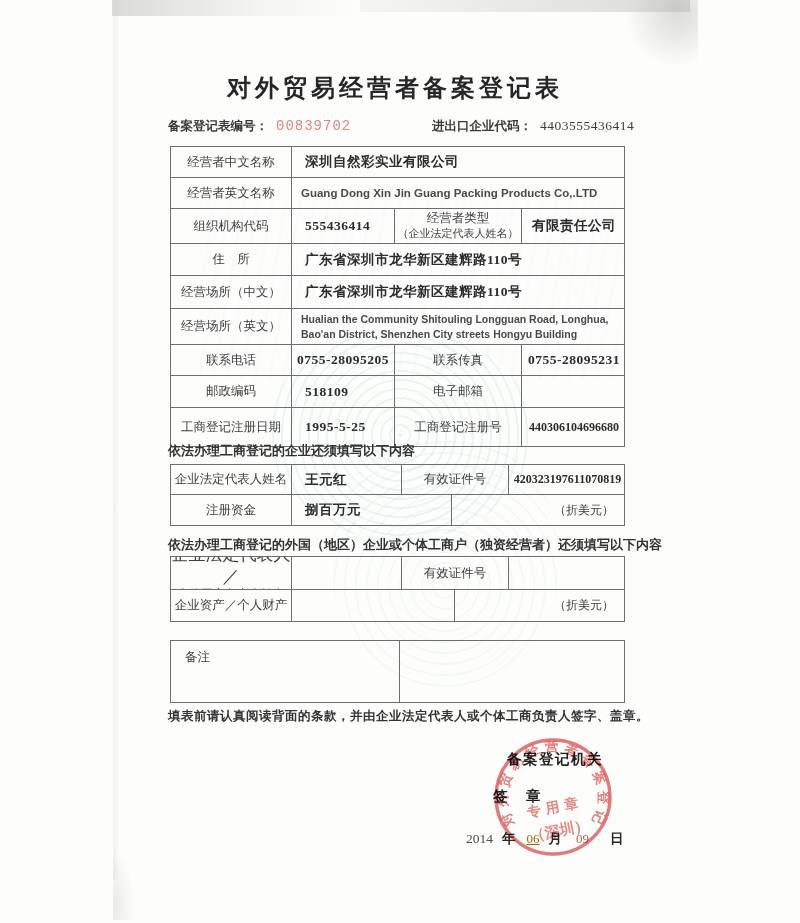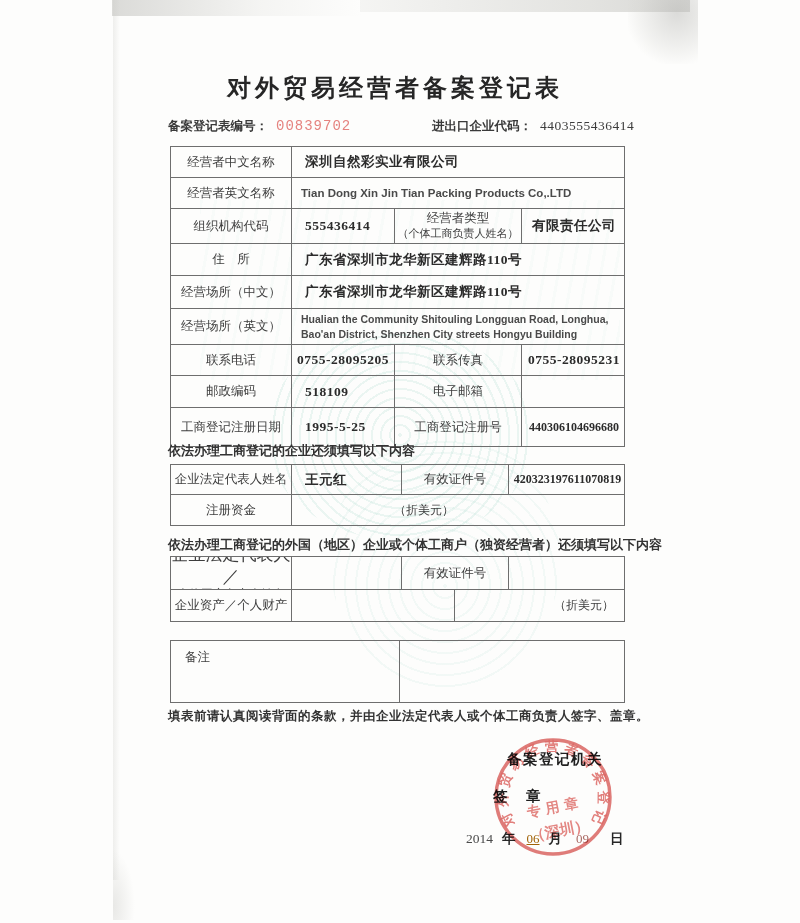--- a/index.html
+++ b/index.html
@@ -101,28 +101,28 @@
     <span>进出口企业代码：</span><span class="ie-code">4403555436414</span>
   </div>
 
   <div class="tbl" style="top:146px;">
     <div class="trow" style="height:30px;">
       <div class="tcell lab" style="width:120px;">经营者中文名称</div>
       <div class="tcell val" style="width:335px;">深圳自然彩实业有限公司</div>
     </div>
     <div class="trow" style="height:30px;">
       <div class="tcell lab" style="width:120px;">经营者英文名称</div>
-      <div class="tcell val-en tcell" style="width:335px;font-size:11.5px;">Tian Dong Xin Jin Tian Packing Products Co,.LTD</div>
+      <div class="tcell val-en tcell" style="width:335px;font-size:11.5px;">Guang Dong Xin Jin Guang Packing Products Co,.LTD</div>
     </div>
     <div class="trow" style="height:34px;">
       <div class="tcell lab" style="width:120px;">组织机构代码</div>
       <div class="tcell val" style="width:103px;">555436414</div>
       <div class="tcell lab" style="width:127px;">
         <div class="ln">经营者类型</div>
-        <div class="ln-sm">（个体工商负责人姓名）</div>
+        <div class="ln-sm">（企业法定代表人姓名）</div>
       </div>
       <div class="tcell val val-c" style="width:105px;">有限责任公司</div>
     </div>
     <div class="trow" style="height:31px;">
       <div class="tcell lab" style="width:120px;">住　所</div>
       <div class="tcell val" style="width:335px;">广东省深圳市龙华新区建辉路110号</div>
     </div>
     <div class="trow" style="height:32px;">
       <div class="tcell lab" style="width:120px;">经营场所（中文）</div>
       <div class="tcell val" style="width:335px;">广东省深圳市龙华新区建辉路110号</div>
@@ -157,20 +157,21 @@
   <div class="sechead" style="top:442px;">依法办理工商登记的企业还须填写以下内容</div>
   <div class="tbl" style="top:464px;">
     <div class="trow" style="height:29px;">
       <div class="tcell lab" style="width:120px;">企业法定代表人姓名</div>
       <div class="tcell val" style="width:110px;">王元红</div>
       <div class="tcell lab" style="width:107px;">有效证件号</div>
       <div class="tcell val val-c val-sm" style="width:118px;">420323197611070819</div>
     </div>
     <div class="trow" style="height:30px;">
       <div class="tcell lab" style="width:120px;">注册资金</div>
+      <div class="tcell val" style="width:160px;">捌百万元</div>
       <div class="tcell usd" style="width:173px;">（折美元）</div>
     </div>
   </div>
 
   <div class="sechead" style="top:536px;">依法办理工商登记的外国（地区）企业或个体工商户（独资经营者）还须填写以下内容</div>
   <div class="tbl" style="top:556px;">
     <div class="trow" style="height:32px;">
       <div class="tcell lab" style="width:120px;">
         <div class="ln" style="font-size:17px;">企业法定代表人／</div>
         <div class="ln" style="font-size:12px;">个体工商负责人姓名</div>

